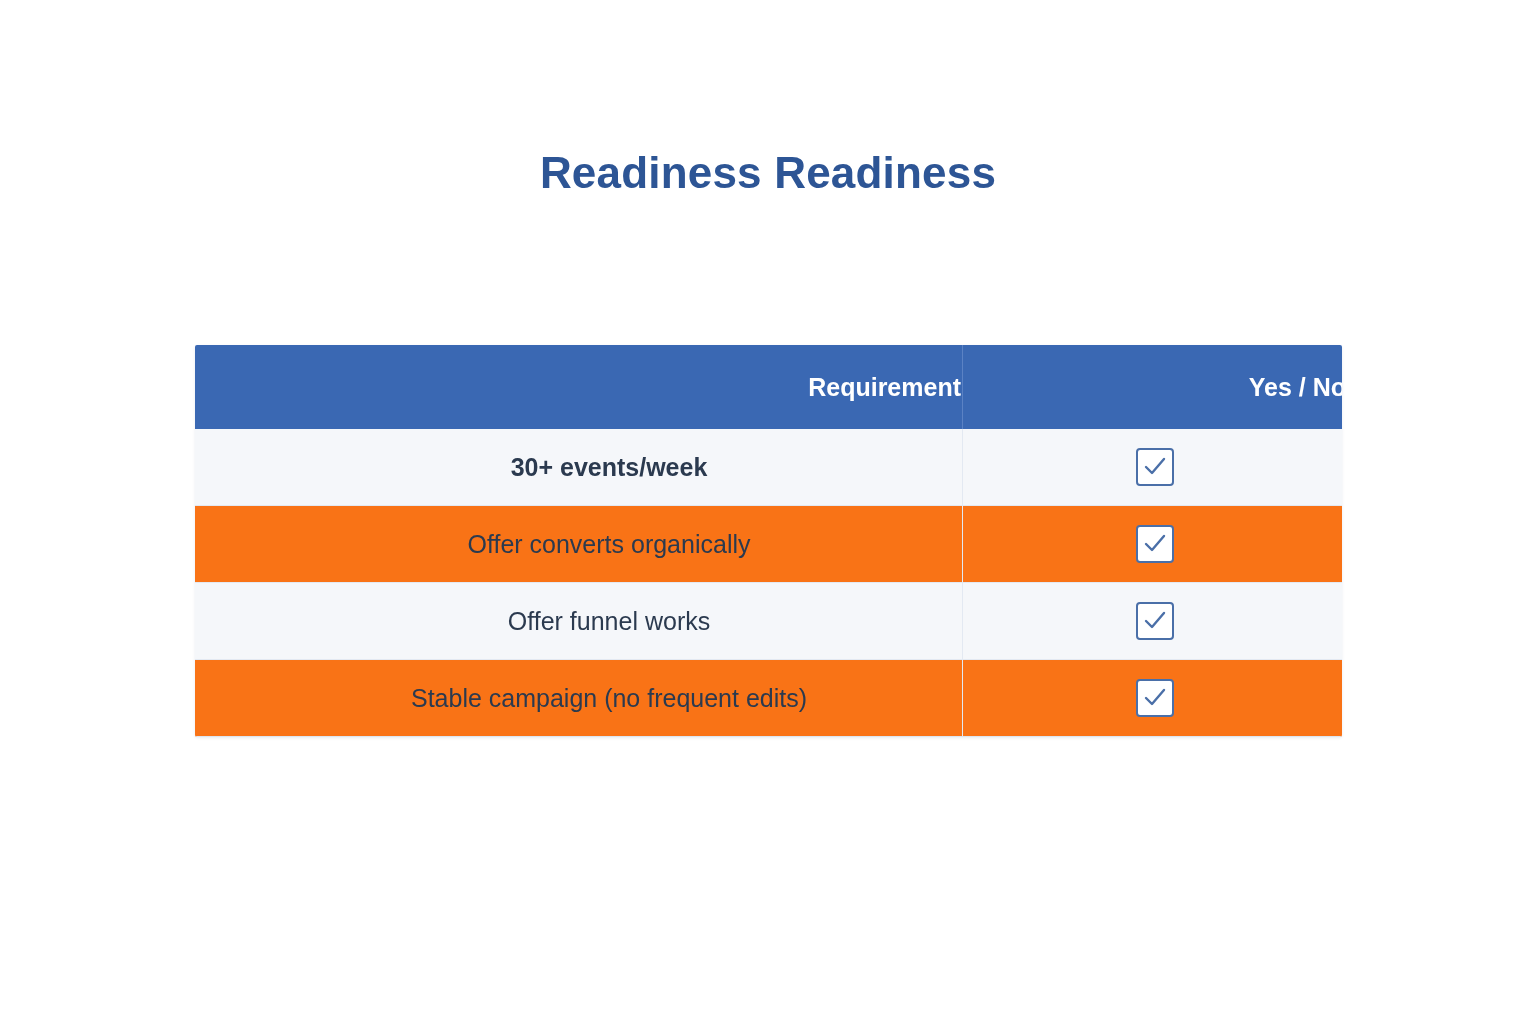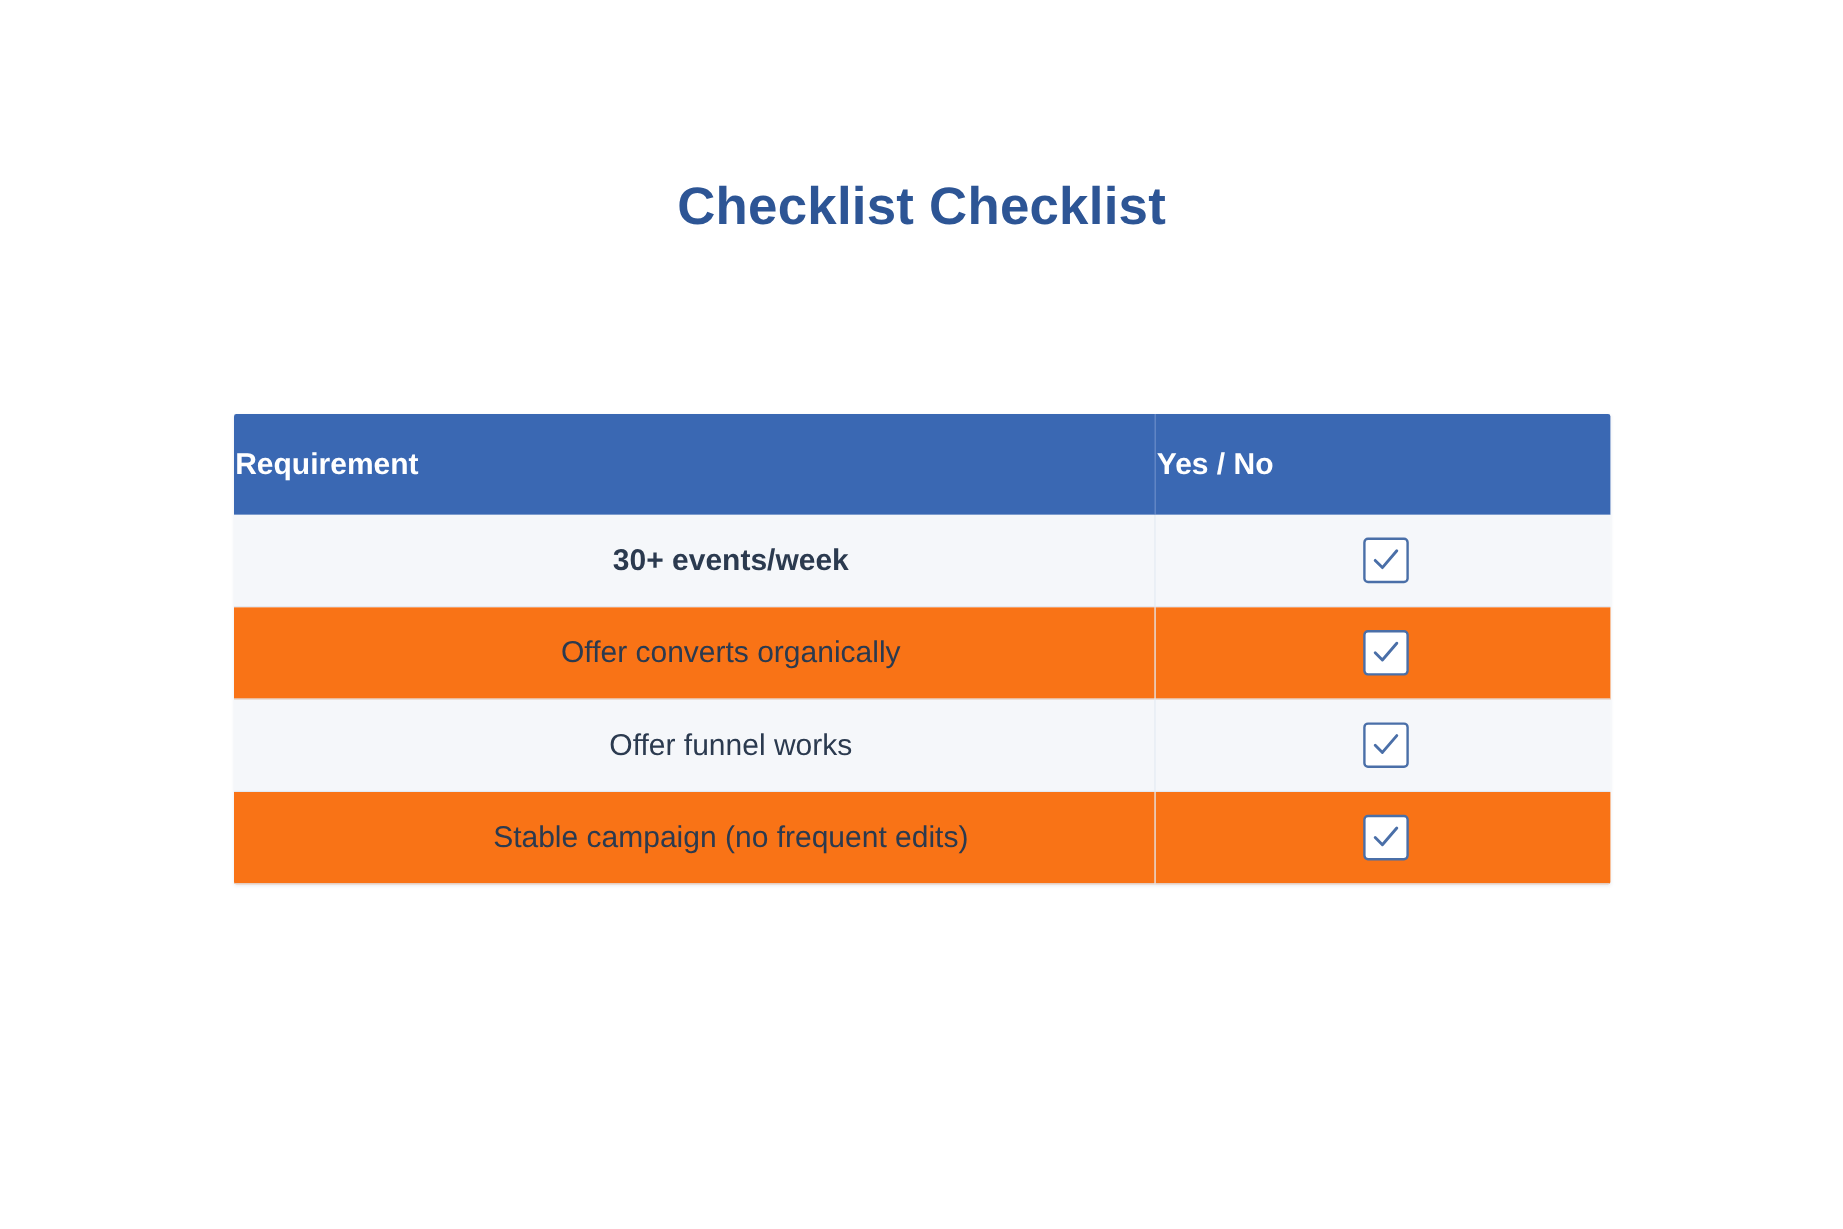--- a/index.html
+++ b/index.html
@@ -49,21 +49,21 @@
     table-layout: fixed;
   }
 
   table.checklist thead th {
     background: #3a68b3;
     color: #ffffff;
     font-size: 25px;
     font-weight: bold;
     height: 82px;
     vertical-align: middle;
-    text-align: left;
+    text-align: right;
   }
 
   thead th.col-req {
     width: 765px;
     border-right: 1px solid #5b82c4;
   }
   thead th.col-yn {
     width: 382px;
   }
 
@@ -124,21 +124,21 @@
     bottom: 0;
     height: 1px;
     background: transparent;
   }
 </style>
 </head>
 <body>
 
 <div class="page">
 
-  <div class="title">Checklist Checklist</div>
+  <div class="title">Readiness Readiness</div>
 
   <div class="table-wrap">
     <table class="checklist">
       <thead>
         <tr>
           <th class="col-req">Requirement</th>
           <th class="col-yn">Yes / No</th>
         </tr>
       </thead>
       <tbody>

